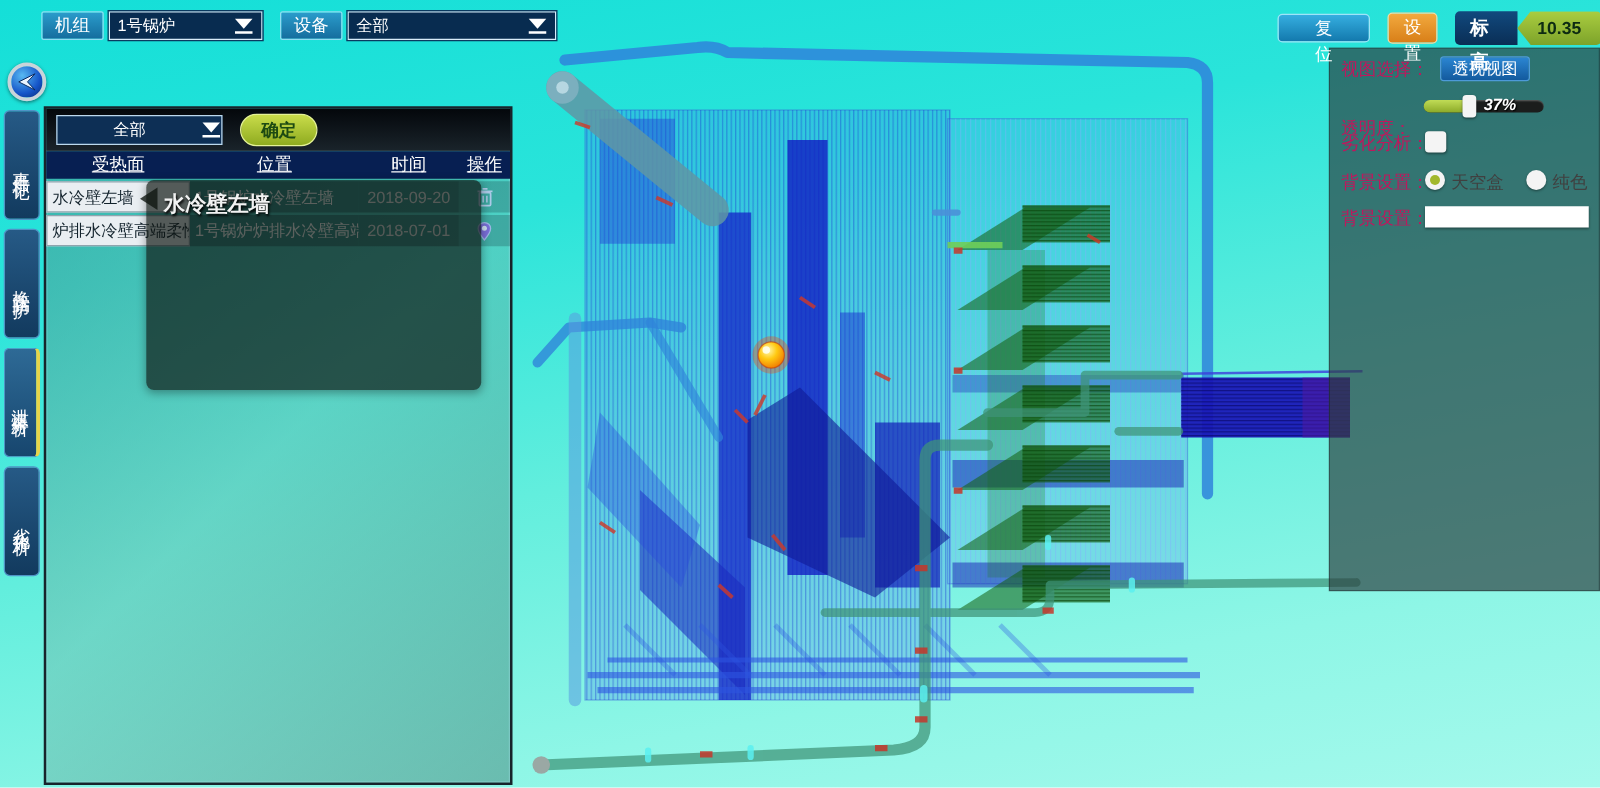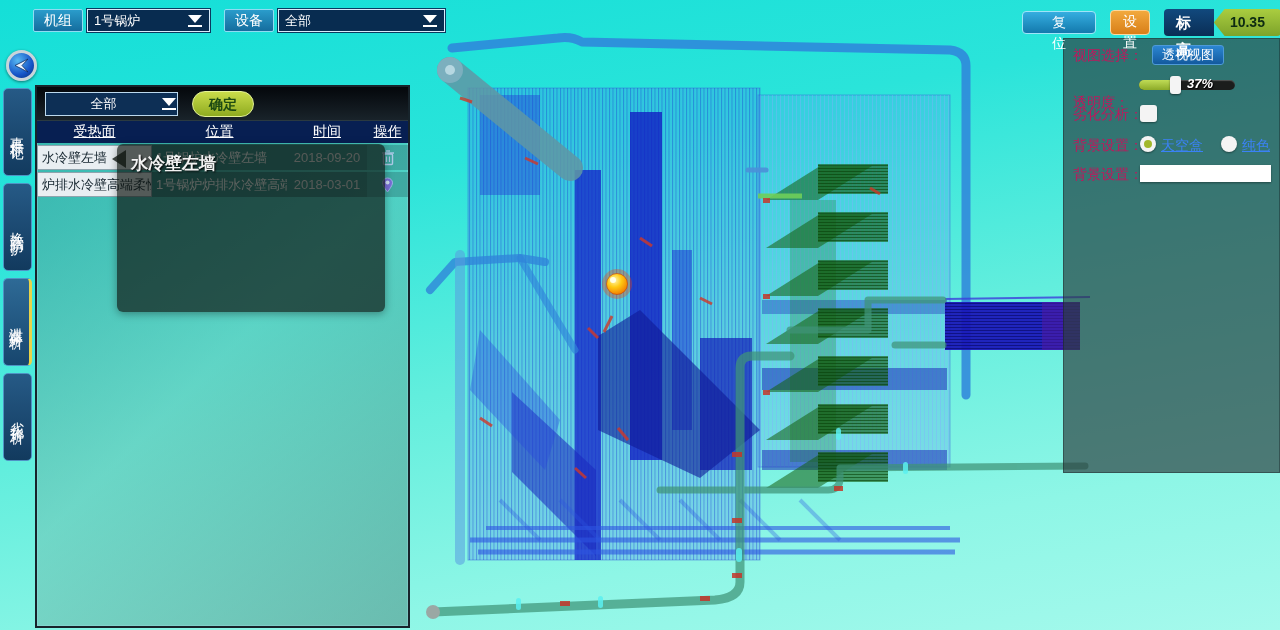--- a/index.html
+++ b/index.html
@@ -110,21 +110,21 @@
     background:linear-gradient(#2b86d2,#135a9e); border:1px solid #4d9ad8; border-radius:3px;
     color:#fff; font-size:13px; text-align:center; line-height:18px;
   }
   .slider { position:absolute; left:76px; width:96px; height:10px; background:#1b1d1c; border-radius:5px; box-shadow:inset 0 1px 1px rgba(255,255,255,.25);font-style:italic; }
   .slider .fill { height:100%; background:linear-gradient(#c0dc56,#8caa28); border-radius:5px 0 0 5px; }
   .slider .handle { position:absolute; top:-4px; width:11px; height:18px; background:#f4f4f4; border-radius:3px; box-shadow:0 1px 2px rgba(0,0,0,.5); }
   .slider .pct { position:absolute; left:48px; top:-4px; color:#fff; font-weight:bold; font-size:13px; text-shadow:1px 1px 1px #000; }
   .checkbox { position:absolute; left:77px; width:17px; height:17px; background:#f4f4f4; border-radius:3px; box-shadow:0 1px 2px rgba(0,0,0,.4); }
   .radio { position:absolute; width:16px; height:16px; border-radius:50%; background:#f4f4f4; box-shadow:0 1px 2px rgba(0,0,0,.4); }
   .radio.sel:after { content:""; position:absolute; left:4px; top:4px; width:8px; height:8px; border-radius:50%; background:#a2b82c; }
-  .radio-label { position:absolute; color:#3b82f6;text-decoration:underline; }
+  .radio-label { position:absolute; color:#404040; }
   .swatch { position:absolute; left:77px; width:131px; height:17px; background:#ffffff; box-shadow:0 1px 2px rgba(0,0,0,.4); }
 
   .scene { position:absolute; left:0; top:0; width:1280px; height:630px; z-index:1; }
   .ui { z-index:6; }
 </style>
 </head>
 <body>
 
 <svg class="scene" viewBox="0 0 1280 630" xmlns="http://www.w3.org/2000/svg">
   <defs>
@@ -358,21 +358,21 @@
         <line x1="5" y1="1" x2="9" y2="1" stroke="#aecbe8" stroke-width="1.4"></line>
         <line x1="5.5" y1="6.5" x2="5.5" y2="12" stroke="#aecbe8" stroke-width="1.2"></line>
         <line x1="8.5" y1="6.5" x2="8.5" y2="12" stroke="#aecbe8" stroke-width="1.2"></line>
       </svg>
     </div>
   </div>
 
   <div class="trow">
     <div class="cell c1">炉排水冷壁高端柔性管</div>
     <div class="cell c2">1号锅炉炉排水冷壁高端柔性管</div>
-    <div class="cell c3">2018-03-01</div>
+    <div class="cell c3">2018-07-01</div>
     <div class="cell c4">
       <svg width="13" height="16" viewBox="0 0 13 16">
         <path d="M6.5,1 C9.5,1 11.5,3.2 11.5,5.8 C11.5,9 6.5,15 6.5,15 C6.5,15 1.5,9 1.5,5.8 C1.5,3.2 3.5,1 6.5,1 Z" fill="#7a6fd8" stroke="#9db8e6" stroke-width="1"></path>
         <circle cx="6.5" cy="5.6" r="2" fill="#cfe0f4"></circle>
       </svg>
     </div>
   </div>
 
   <div class="tooltip abs">
     <span class="tip-text">水冷壁左墙</span>

